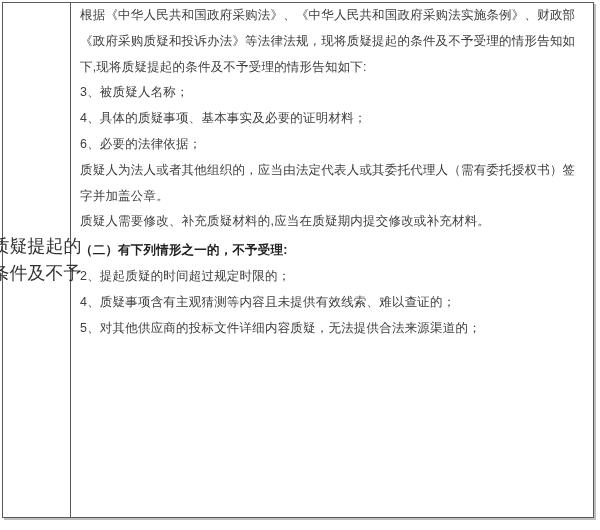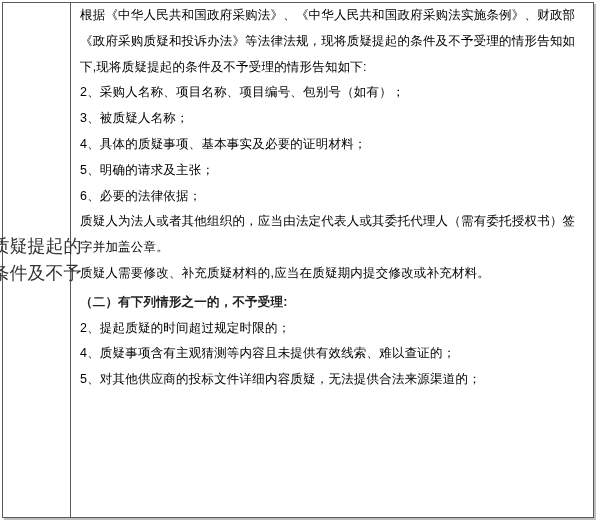--- a/index.html
+++ b/index.html
@@ -42,21 +42,21 @@
   .content-cell {
     flex: 1;
     padding: 0 8px 0 9px;
     overflow: hidden;
     box-sizing: border-box;
   }
   .content-cell p {
     margin: 0;
     font-size: 12.5px;
     line-height: 25.8px;
-    color: #000000;
+    color: #404040;
     letter-spacing: 0.2px;
   }
   .content-cell p.bold {
     font-weight: bold;
     color: #222222;
   }
   .section2-heading {
     margin-top: 3px !important;
   }
 </style>
@@ -66,24 +66,22 @@
 <div class="doc-table">
   <div class="label-cell">
     <div>
         <span>质疑提起的</span>
         <span>条件及不予</span>
       </div>
   </div>
   <div class="content-cell">
     <p>根据《中华人民共和国政府采购法》、《中华人民共和国政府采购法实施条例》、财政部《政府采购质疑和投诉办法》等法律法规，现将质疑提起的条件及不予受理的情形告知如下,现将质疑提起的条件及不予受理的情形告知如下:</p>
     <div>
-        <p>2、采购人名称、项目名称、项目编号、包别号（如有）；</p>
         <p>3、被质疑人名称；</p>
         <p>4、具体的质疑事项、基本事实及必要的证明材料；</p>
-        <p>5、明确的请求及主张；</p>
         <p>6、必要的法律依据；</p>
       </div>
     <div>
         <p>质疑人为法人或者其他组织的，应当由法定代表人或其委托代理人（需有委托授权书）签字并加盖公章。</p>
         <p>质疑人需要修改、补充质疑材料的,应当在质疑期内提交修改或补充材料。</p>
       </div>
     <p class="bold section2-heading">（二）有下列情形之一的，不予受理:</p>
     <div>
         <p>2、提起质疑的时间超过规定时限的；</p>
         <p>4、质疑事项含有主观猜测等内容且未提供有效线索、难以查证的；</p>

